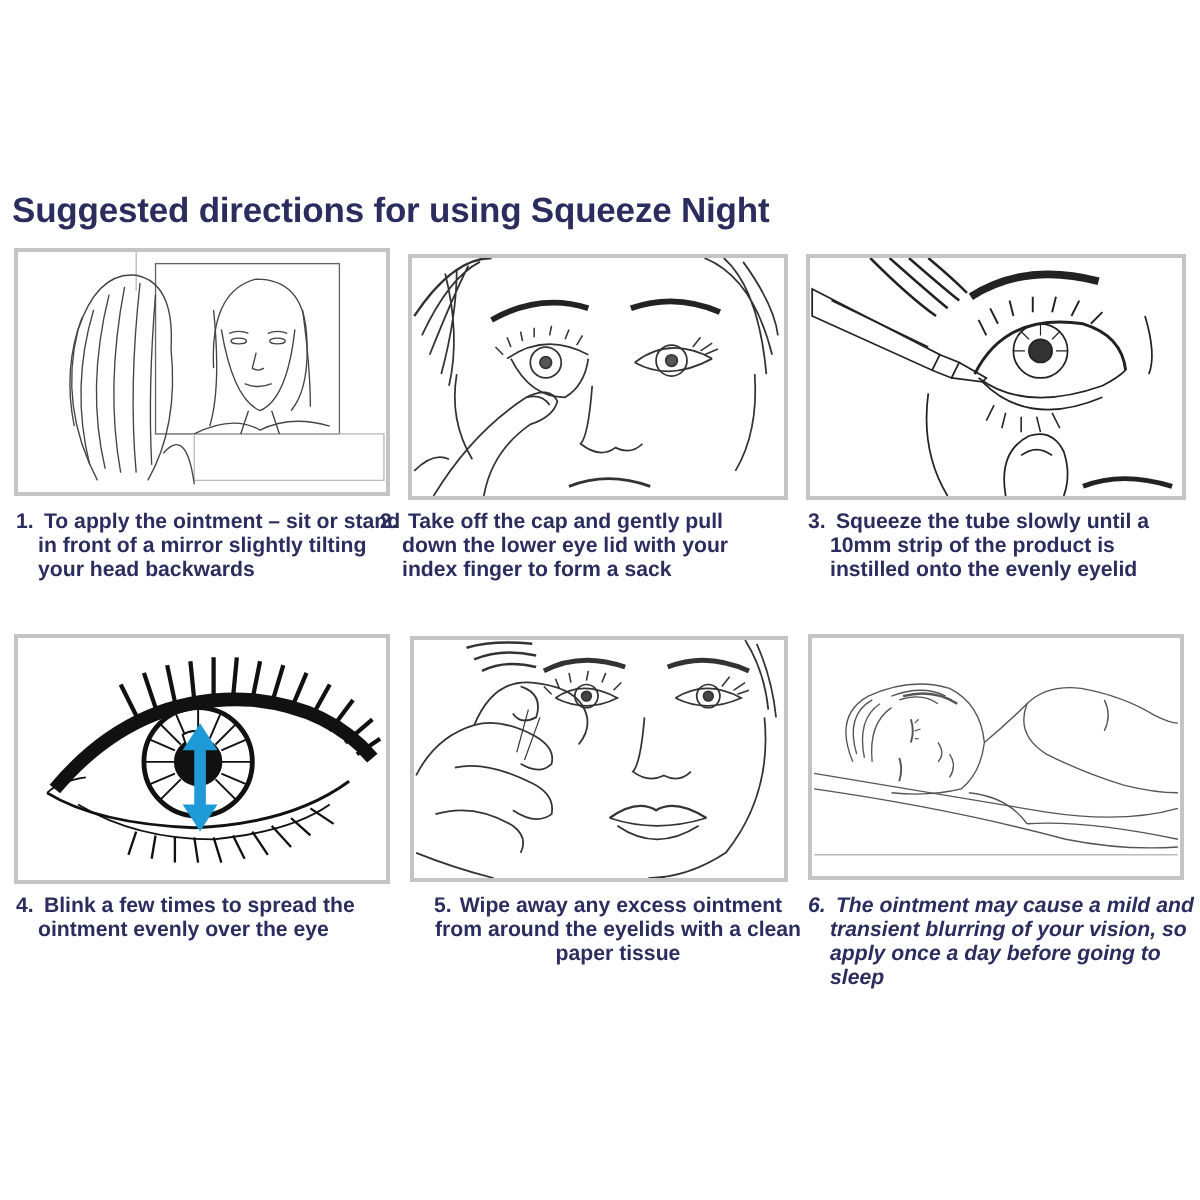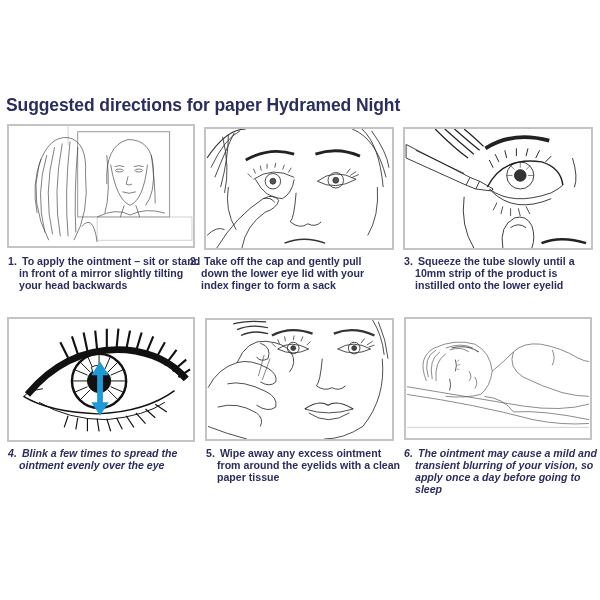--- a/index.html
+++ b/index.html
@@ -30,28 +30,28 @@
     #p1 { left: 7px;   top: 124px; width: 188px; height: 124px; }
     #p2 { left: 204px; top: 127px; width: 190px; height: 123px; }
     #p3 { left: 403px; top: 127px; width: 190px; height: 123px; }
     #p4 { left: 7px;   top: 317px; width: 188px; height: 125px; }
     #p5 { left: 205px; top: 318px; width: 189px; height: 123px; }
     #p6 { left: 404px; top: 317px; width: 188px; height: 123px; }
 
     #c1 { left: 8px;   top: 255px; width: 195px; }
     #c2 { left: 190px; top: 255px; width: 195px; }
     #c3 { left: 404px; top: 255px; width: 195px; }
-    #c4 { left: 8px;   top: 447px; width: 195px; font-style: italic; }
-    #c5 { left: 206px; top: 447px; width: 195px; }
+    #c4 { left: 8px;   top: 447px; width: 195px; }
+    #c5 { left: 206px; top: 447px; width: 195px; text-align: center; }
     #c6 { left: 404px; top: 447px; width: 195px; font-style: italic; }
   </style>
 </head>
 <body>
 
-<div class="title">Suggested directions for paper Hydramed Night</div>
+<div class="title">Suggested directions for using Squeeze Night</div>
 
 <div class="panel" id="p1">
   <svg viewBox="0 0 188 124">
     <g fill="none" stroke="#444" stroke-width="0.7">
       <rect x="70" y="6" width="95" height="88" stroke="#666"></rect>
       <rect x="90" y="94" width="98" height="24" stroke="#bbb"></rect>
       <line x1="60" y1="0" x2="60" y2="20" stroke="#bbb"></line>
 
       <path d="M100 60 Q98 20 122 14 Q146 14 148 42 Q150 70 140 82"></path>
       <path d="M104 40 Q110 76 124 82 Q138 76 142 40"></path>
@@ -141,21 +141,21 @@
       <path d="M172 30 Q178 50 174 60"></path>
       <path d="M60 70 Q56 100 70 123"></path>
 
       <path d="M100 123 Q96 100 112 92 Q124 88 130 100 Q134 112 130 123"></path>
       <path d="M108 102 Q116 96 124 102"></path>
 
       <path d="M140 118 Q160 110 186 118" stroke-width="2.5"></path>
     </g>
   </svg>
 </div>
-<div class="caption" id="c3"><span class="num">3.</span> <span>Squeeze the tube slowly until a 10mm strip of the product is instilled onto the lower eyelid</span></div>
+<div class="caption" id="c3"><span class="num">3.</span> <span>Squeeze the tube slowly until a 10mm strip of the product is instilled onto the evenly eyelid</span></div>
 
 <div class="panel" id="p4">
   <svg viewBox="0 0 188 125">
     <g fill="none" stroke="#111">
 
       <path d="M18 78 Q60 28 120 32 Q160 36 182 62" stroke-width="7"></path>
 
       <g stroke-width="2.2">
         <path d="M60 40 L52 24 M70 36 L64 18 M80 33 L76 14 M90 32 L88 12 M100 31 L100 10 M110 31 L112 10 M120 32 L124 12 M130 34 L136 14 M140 37 L148 18 M150 42 L160 24 M160 48 L172 32 M168 54 L182 42 M174 60 L186 52"></path>
       </g>

